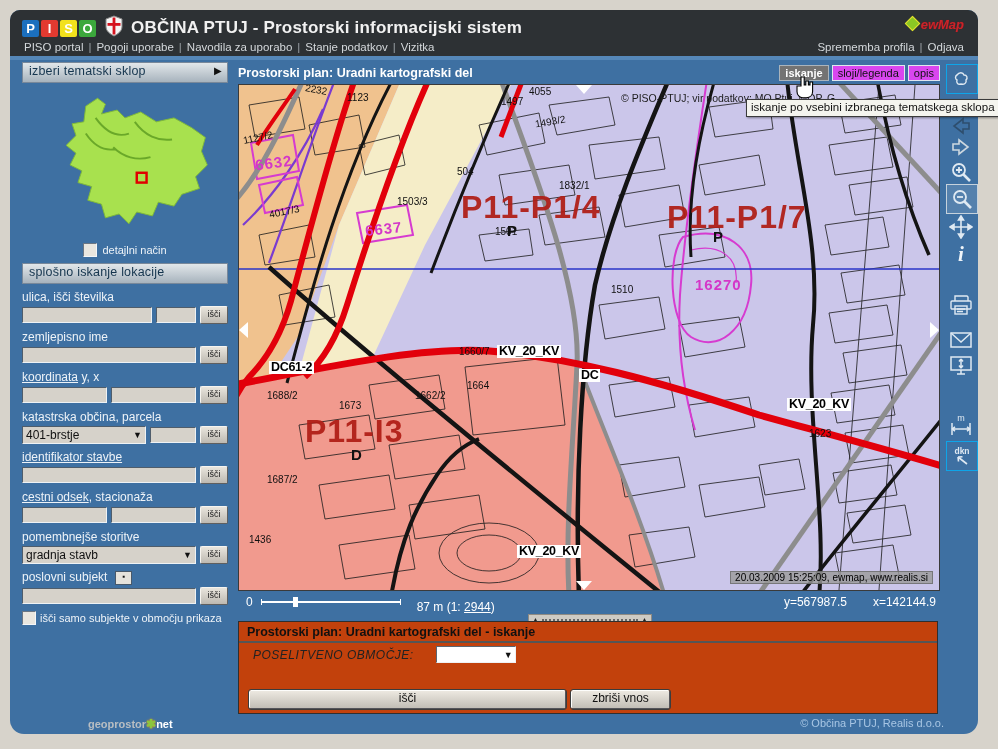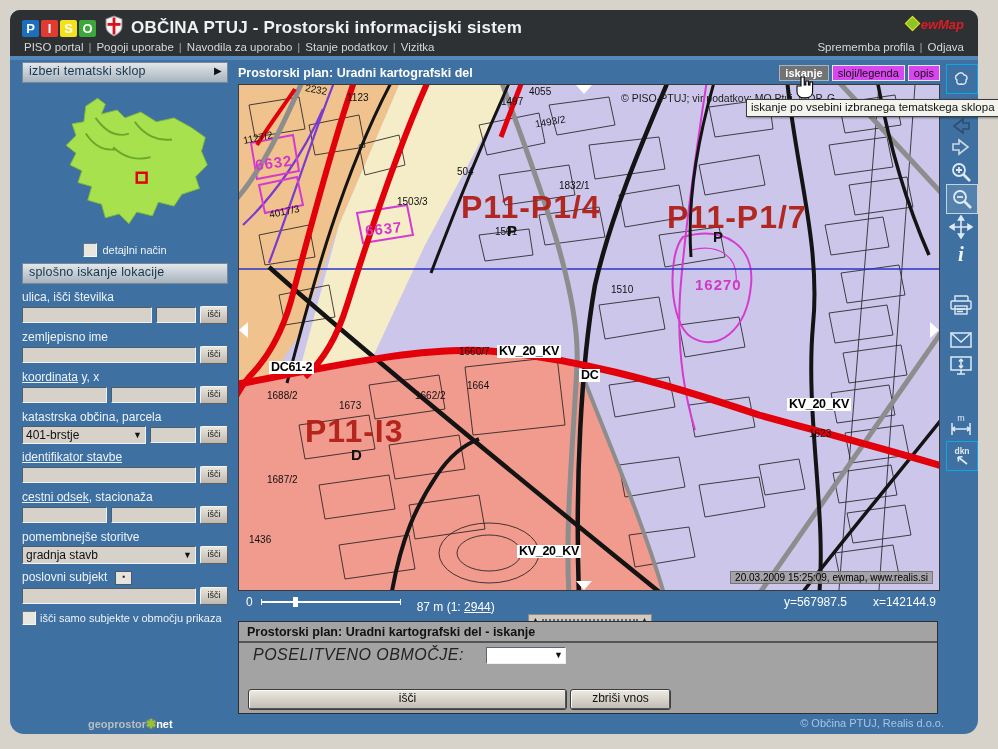--- a/index.html
+++ b/index.html
@@ -64,25 +64,25 @@
   .track .tickL{left:0;}.track .tickR{right:0;}
   .track .handle{position:absolute;left:32px;top:1px;width:5px;height:10px;background:#fff;cursor:ew-resize;}
   .scaletxt{margin-left:16px;margin-top:9px;}
   .scaletxt .lnk{text-decoration:underline;cursor:pointer;}
   .coords{margin-left:auto;padding-right:4px;display:flex;gap:26px;}
   
   .splitter{position:absolute;top:552px;left:290px;width:122px;height:9px;background:#cfcbc3;border:1px solid #8f8b83;display:flex;align-items:center;cursor:row-resize;}
   .splitter .tri{font-size:7px;color:#222;line-height:7px;margin:0 3px;}
   .splitter .dots{flex:1;border-top:2px dotted #666;height:0;}
   
-  .bpanel{position:relative;width:698px;height:91px;margin-top:8px;background:#a3a3a3;border:1px solid #2f2f2f;color:#111;}
+  .bpanel{position:relative;width:698px;height:91px;margin-top:8px;background:#c2410c;border:1px solid #2f2f2f;color:#111;}
   .bpanel .bh{font-weight:bold;font-size:12.5px;padding:3px 8px 2px;border-bottom:2px solid #555;}
   .bpanel .bsec{font-weight:bold;font-size:12px;margin:7px 0 0 8px;}
   .bpanel .bfield{display:flex;align-items:center;margin:3px 0 0 14px;}
-  .bpanel .bfl{font-style:italic;font-size:16px;color:#222;letter-spacing:.5px;}
+  .bpanel .bfl{font-style:italic;font-size:12px;color:#222;letter-spacing:.5px;}
   .bpanel .bsel{width:74px;margin-left:22px;background:#fff;border:1px solid;border-color:#5a6673 #eef1f4 #eef1f4 #5a6673;height:15px;display:flex;align-items:center;padding:0 2px;cursor:pointer;}
   .bpanel .bsel .da{margin-left:auto;font-size:9px;}
   .b3d{position:absolute;bottom:4px;height:17px;background:linear-gradient(#ece8e0,#c2beb6);border:1px solid;border-color:#fdfdfb #55555a #55555a #fdfdfb;outline:1px solid #3c3c3c;border-radius:2px;font-size:12px;color:#111;text-align:center;line-height:15px;cursor:pointer;}
   .bsearch{left:10px;width:315px;}
   .bclear{left:332px;width:97px;}
   
   .toolbar{position:absolute;left:934px;top:52px;width:34px;}
   .tool{position:absolute;left:2px;width:30px;height:28px;display:flex;align-items:center;justify-content:center;cursor:pointer;}
   .tool.boxed{border:1px solid #0ea5e9;}
   .tool.pressed{border:1px solid #c6d2dc;background:rgba(255,255,255,.12);}

